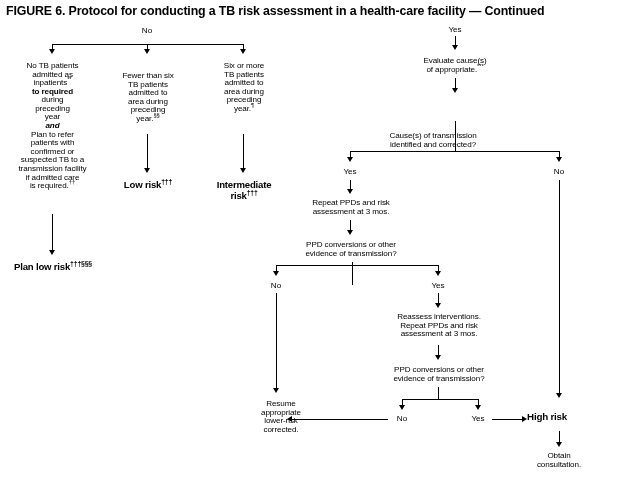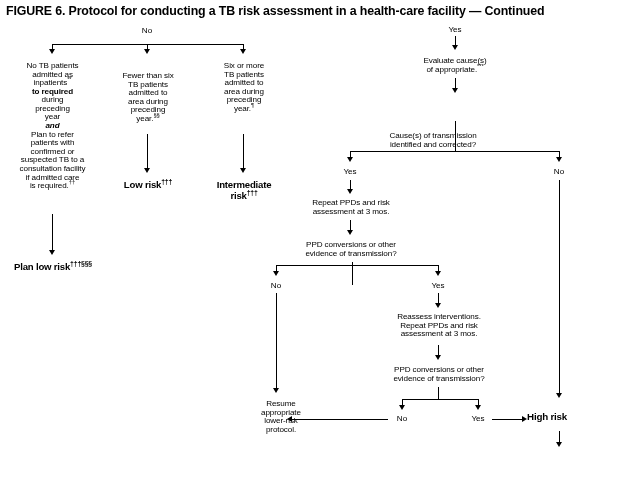--- a/index.html
+++ b/index.html
@@ -63,21 +63,21 @@
     <span>inpatients</span><sup>**</sup><br>
     <b>to required</b><br>
     <span>during</span><br>
     <span>preceding</span><br>
     <span>year</span><br>
     <i class="it">and</i><br>
     <span>Plan to refer</span><br>
     <span>patients with</span><br>
     <span>confirmed or</span><br>
     <span>suspected TB to a</span><br>
-    <span>consultation facility</span><br>
+    <span>transmission facility</span><br>
     <span>if admitted care</span><br>
     <span>is required.</span><sup>††</sup>
   </div>
 
   <div class="v" style="left:52px;top:214px;height:38px;"></div>
   <div class="ad" style="left:49px;top:250px;"></div>
 
   <div class="risk" style="left:2px;top:262px;width:102px;">
     <span>Plan low risk</span><sup>†††§§§</sup>
   </div>
@@ -194,30 +194,34 @@
   <div class="v" style="left:276px;top:293px;height:96px;"></div>
   <div class="ad" style="left:273px;top:388px;"></div>
 
   <div class="h" style="left:292px;top:419px;width:96px;"></div>
   <div class="al" style="left:287px;top:415.5px;"></div>
 
   <div class="tx" style="left:253px;top:400px;width:56px;">
     <span>Resume</span><br>
     <span>appropriate</span><br>
     <span>lower-risk</span><br>
-    <span>protocol.</span>
+    <span>corrected.</span>
   </div>
 
   <div class="h" style="left:492px;top:419px;width:31px;"></div>
   <div class="ar" style="left:522px;top:415.5px;"></div>
 
   <div class="v" style="left:559px;top:180px;height:214px;"></div>
   <div class="ad" style="left:556px;top:393px;"></div>
 
   <div class="risk" style="left:527px;top:412px;width:78px;text-align:left;font-size:9.8px;">
     <span>High risk</span>
   </div>
 
   <div class="v" style="left:559px;top:431px;height:12px;"></div>
   <div class="ad" style="left:556px;top:442px;"></div>
 
+  <div class="tx" style="left:512px;top:452px;width:94px;">
+    <span>Obtain</span><br>
+    <span>consultation.</span>
+  </div>
 
 </div>
 
 </body></html>

